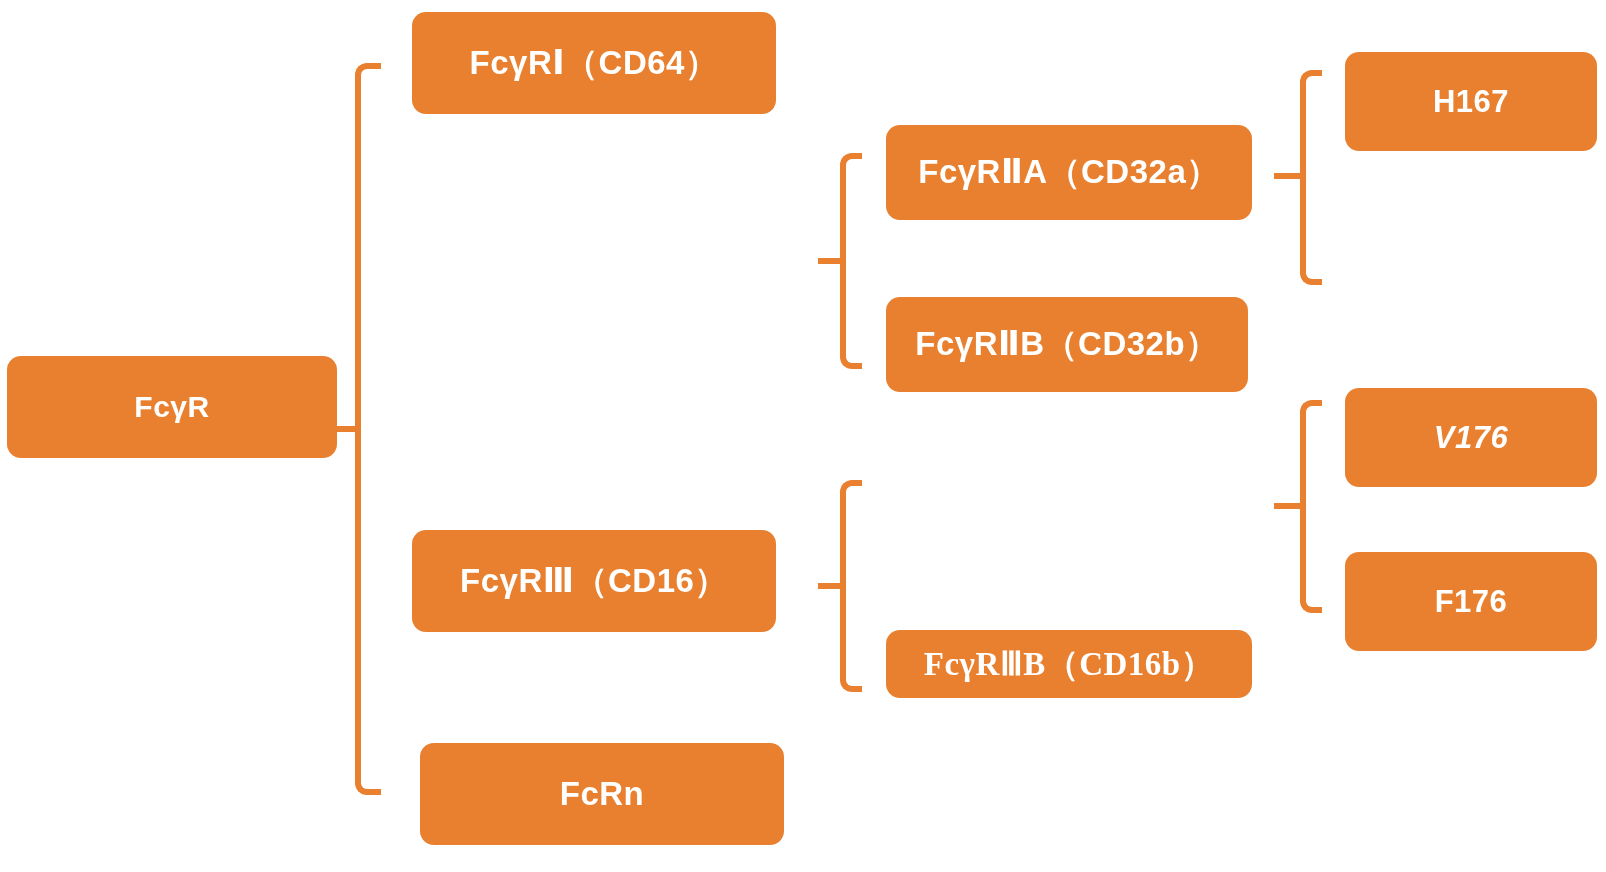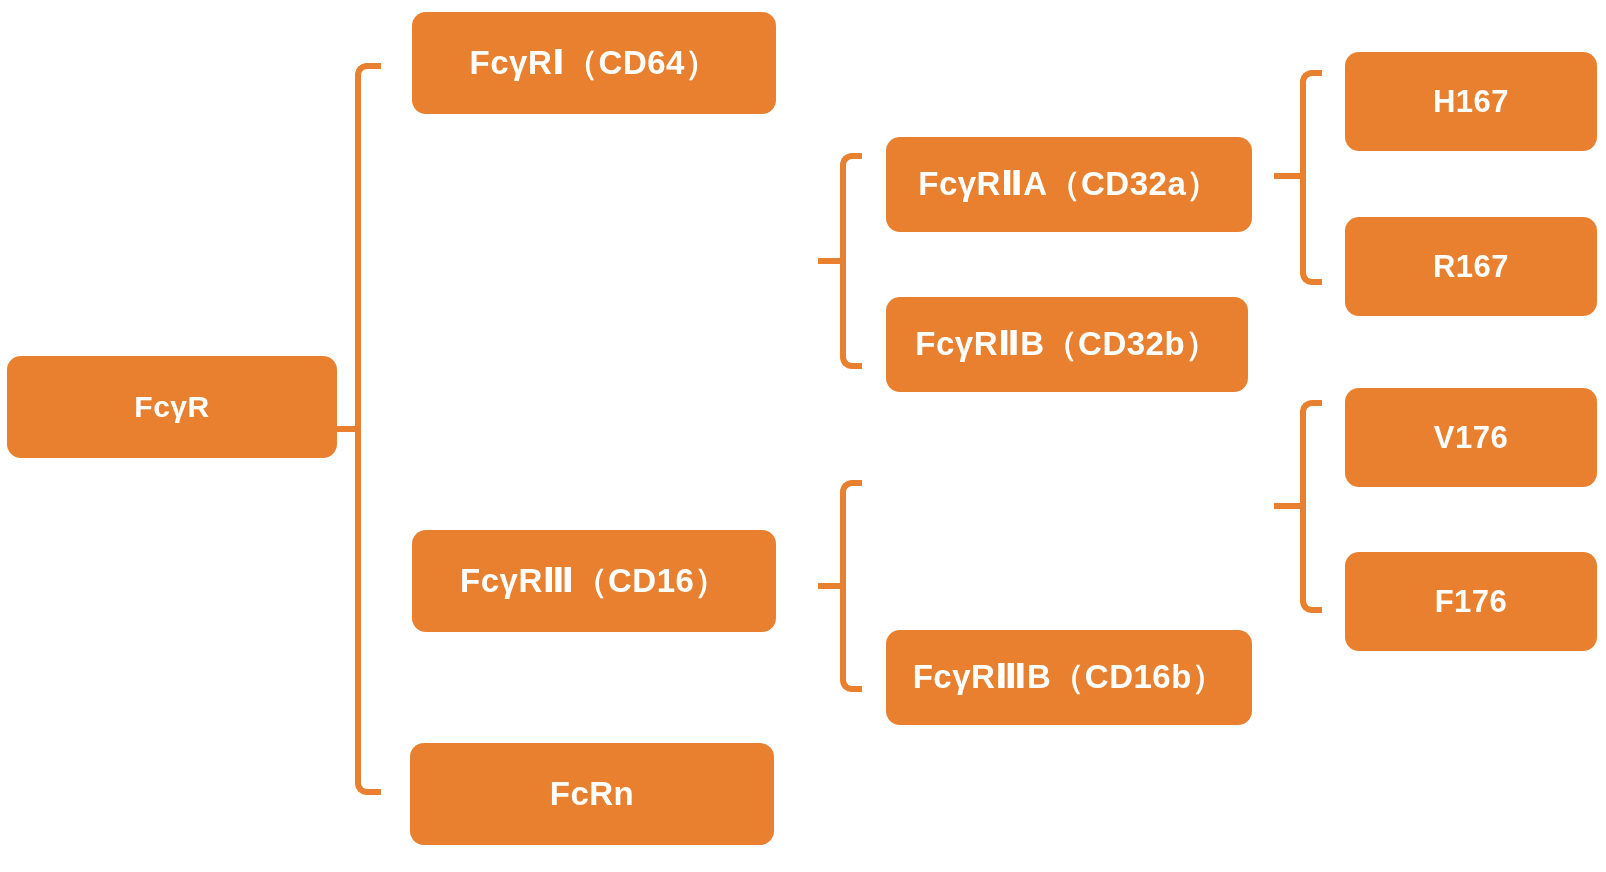--- a/index.html
+++ b/index.html
@@ -70,50 +70,49 @@
   <div class="bracket" style="left:355px; top:63px; width:26px; height:732px;">
     <div class="spine"></div>
     <div class="stub" style="top:363px; width:42px;"></div>
   </div>
 
   <div class="node node-lvl2" style="left:412px; top:12px; width:364px; height:102px;">FcγRⅠ（CD64）</div>
 
 
   <div class="node node-lvl2" style="left:412px; top:530px; width:364px; height:102px;">FcγRⅢ（CD16）</div>
 
-  <div class="node node-lvl2" style="left:410px; top:743px; width:364px; height:102px;">FcRn</div>
+  <div class="node node-lvl2" style="left:420px; top:743px; width:364px; height:102px;">FcRn</div>
 
   <div class="bracket" style="left:840px; top:153px; width:22px; height:216px;">
     <div class="spine"></div>
     <div class="stub" style="top:105px; width:22px;"></div>
   </div>
 
-  <div class="node node-lvl3" style="left:886px; top:125px; width:366px; height:95px;margin-top:12px;">FcγRⅡA（CD32a）</div>
+  <div class="node node-lvl3" style="left:886px; top:125px; width:366px; height:95px;">FcγRⅡA（CD32a）</div>
 
   <div class="node node-lvl3" style="left:886px; top:297px; width:362px; height:95px;">FcγRⅡB（CD32b）</div>
 
   <div class="bracket" style="left:840px; top:480px; width:22px; height:212px;">
     <div class="spine"></div>
     <div class="stub" style="top:103px; width:22px;"></div>
   </div>
 
 
-  <div class="node node-lvl3" style="left:886px; top:630px; width:366px; height:95px;">FcγRⅢB（CD16b）</div>
+  <div class="node node-lvl3" style="left:886px; top:630px; width:366px; height:68px;font-family:Liberation Serif, serif;">FcγRⅢB（CD16b）</div>
 
   <div class="bracket" style="left:1300px; top:70px; width:22px; height:215px;">
     <div class="spine"></div>
     <div class="stub" style="top:103px; width:26px;"></div>
   </div>
 
   <div class="node node-lvl4" style="left:1345px; top:43px; width:252px; height:99px;">H167</div>
 
-  <div class="node node-lvl4" style="left:1345px; top:208px; width:252px; height:99px;">R167</div>
 
   <div class="bracket" style="left:1300px; top:400px; width:22px; height:213px;">
     <div class="spine"></div>
     <div class="stub" style="top:103px; width:26px;"></div>
   </div>
 
-  <div class="node node-lvl4" style="left:1345px; top:379px; width:252px; height:99px;">V176</div>
+  <div class="node node-lvl4" style="left:1345px; top:379px; width:252px; height:99px;font-style:italic;">V176</div>
 
   <div class="node node-lvl4" style="left:1345px; top:543px; width:252px; height:99px;">F176</div>
 
 </div>
 
 </body></html>

